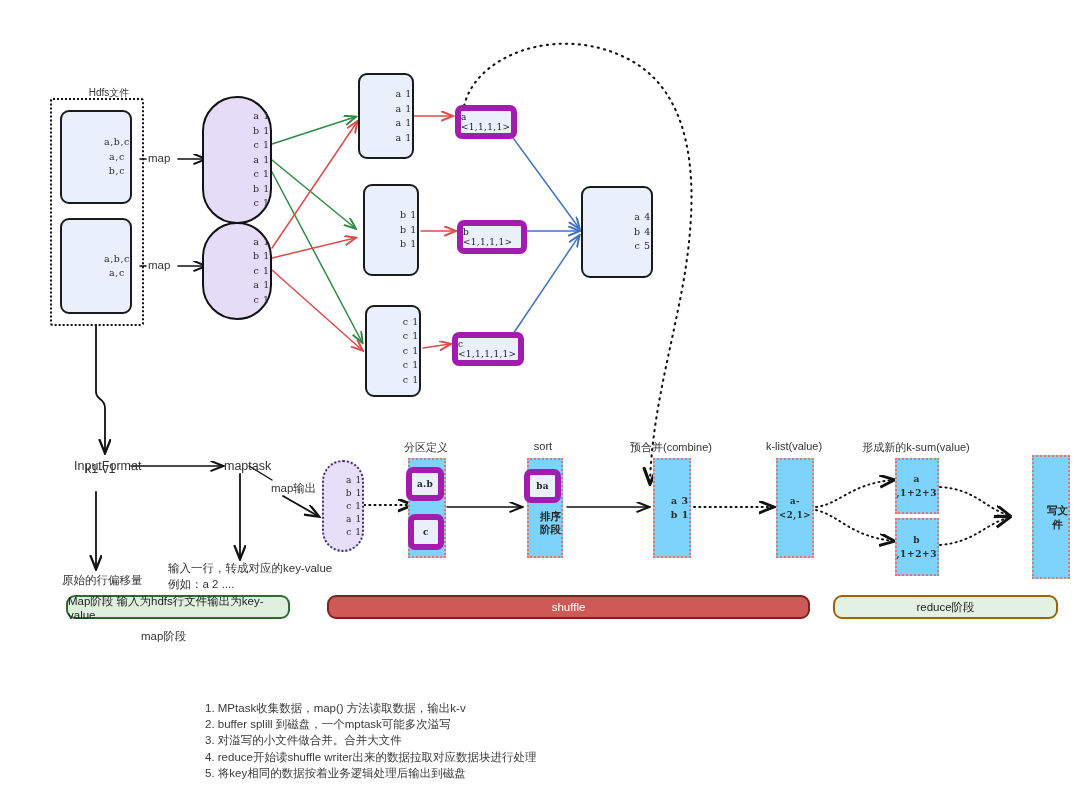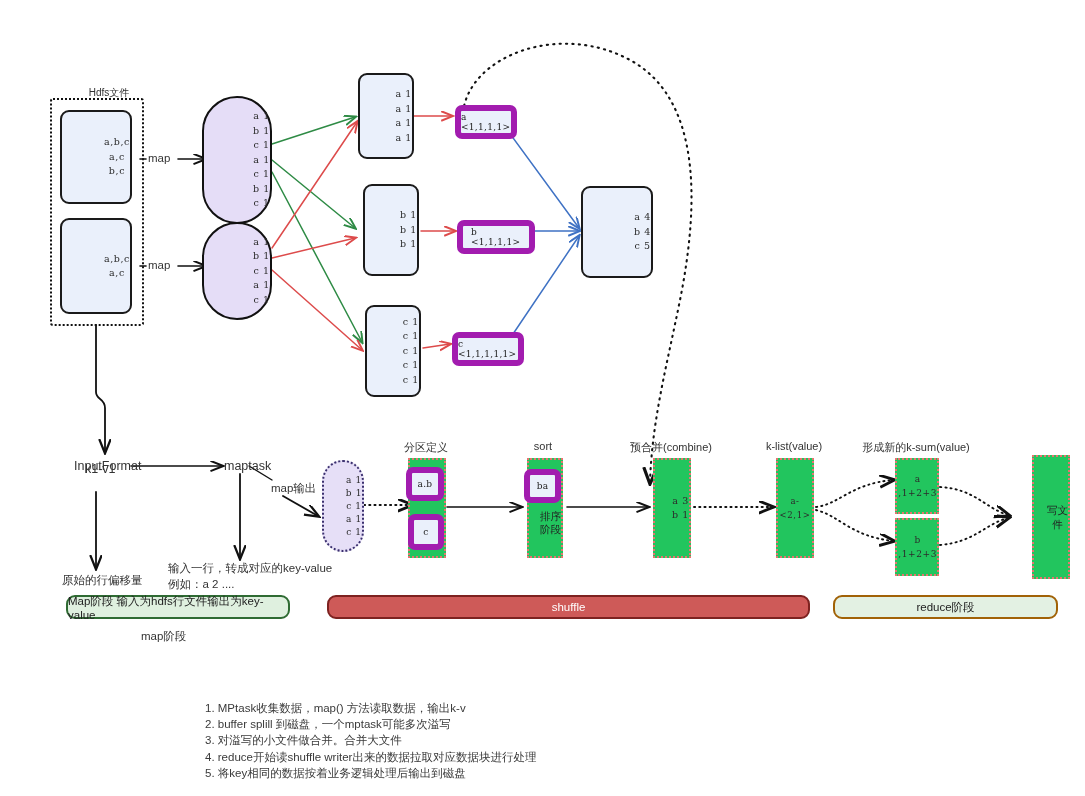--- a/index.html
+++ b/index.html
@@ -10,21 +10,21 @@
 
   .box{position:absolute;box-sizing:border-box;display:flex;flex-direction:column;
        align-items:flex-end;justify-content:center;text-align:center;}
 
   
   .hard{background:#eaf0fb;border:2.2px solid #1a1a1a;border-radius:9px;}
   
   .capsule{background:#e5ddf7;border:2.4px solid #111;border-radius:52px;}
   .capsule-dotted{background:#e6dff7;border:2.6px dotted #3a2f6e;border-radius:46px;}
   
-  .redcol{background:#22c55e;border:2px dotted #e8736f;}
+  .redcol{background:#7dd3fc;border:2px dotted #e8736f;font-weight:bold;}
   
   .dotcont{border:2.4px dotted #111;border-radius:3px;background:transparent;}
 
   .kv{font-size:9.5px;line-height:14.5px;letter-spacing:.6px;color:#2b2b2b;
       font-family:"DejaVu Serif","Liberation Serif",serif;}
   .kv span{display:block;}
 
   .smallchip{position:absolute;background:#eaf0fb;border:6px solid #a21caf;border-radius:7px;
              display:flex;align-items:center;justify-content:center;font-size:9px;color:#222;
              font-family:"DejaVu Serif","Liberation Serif",serif;letter-spacing:.3px;}
@@ -185,21 +185,21 @@
     <div class="kv">
       <span>c 1</span>
       <span>c 1</span>
       <span>c 1</span>
       <span>c 1</span>
       <span>c 1</span>
     </div>
   </div>
 
   <div class="smallchip" style="left:455px;top:105px;width:50px;height:22px;">a &lt;1,1,1,1&gt;</div>
-  <div class="smallchip" style="left:457px;top:220px;width:58px;height:22px;padding-left:8px;">b  &lt;1,1,1,1&gt;</div>
+  <div class="smallchip" style="left:457px;top:220px;width:58px;height:22px;">b  &lt;1,1,1,1&gt;</div>
   <div class="smallchip" style="left:452px;top:332px;width:60px;height:22px;">c &lt;1,1,1,1,1&gt;</div>
 
   <div class="box hard" style="left:581px;top:186px;width:72px;height:92px;">
     <div class="kv">
       <span>a 4</span>
       <span>b 4</span>
       <span>c 5</span>
     </div>
   </div>
 

